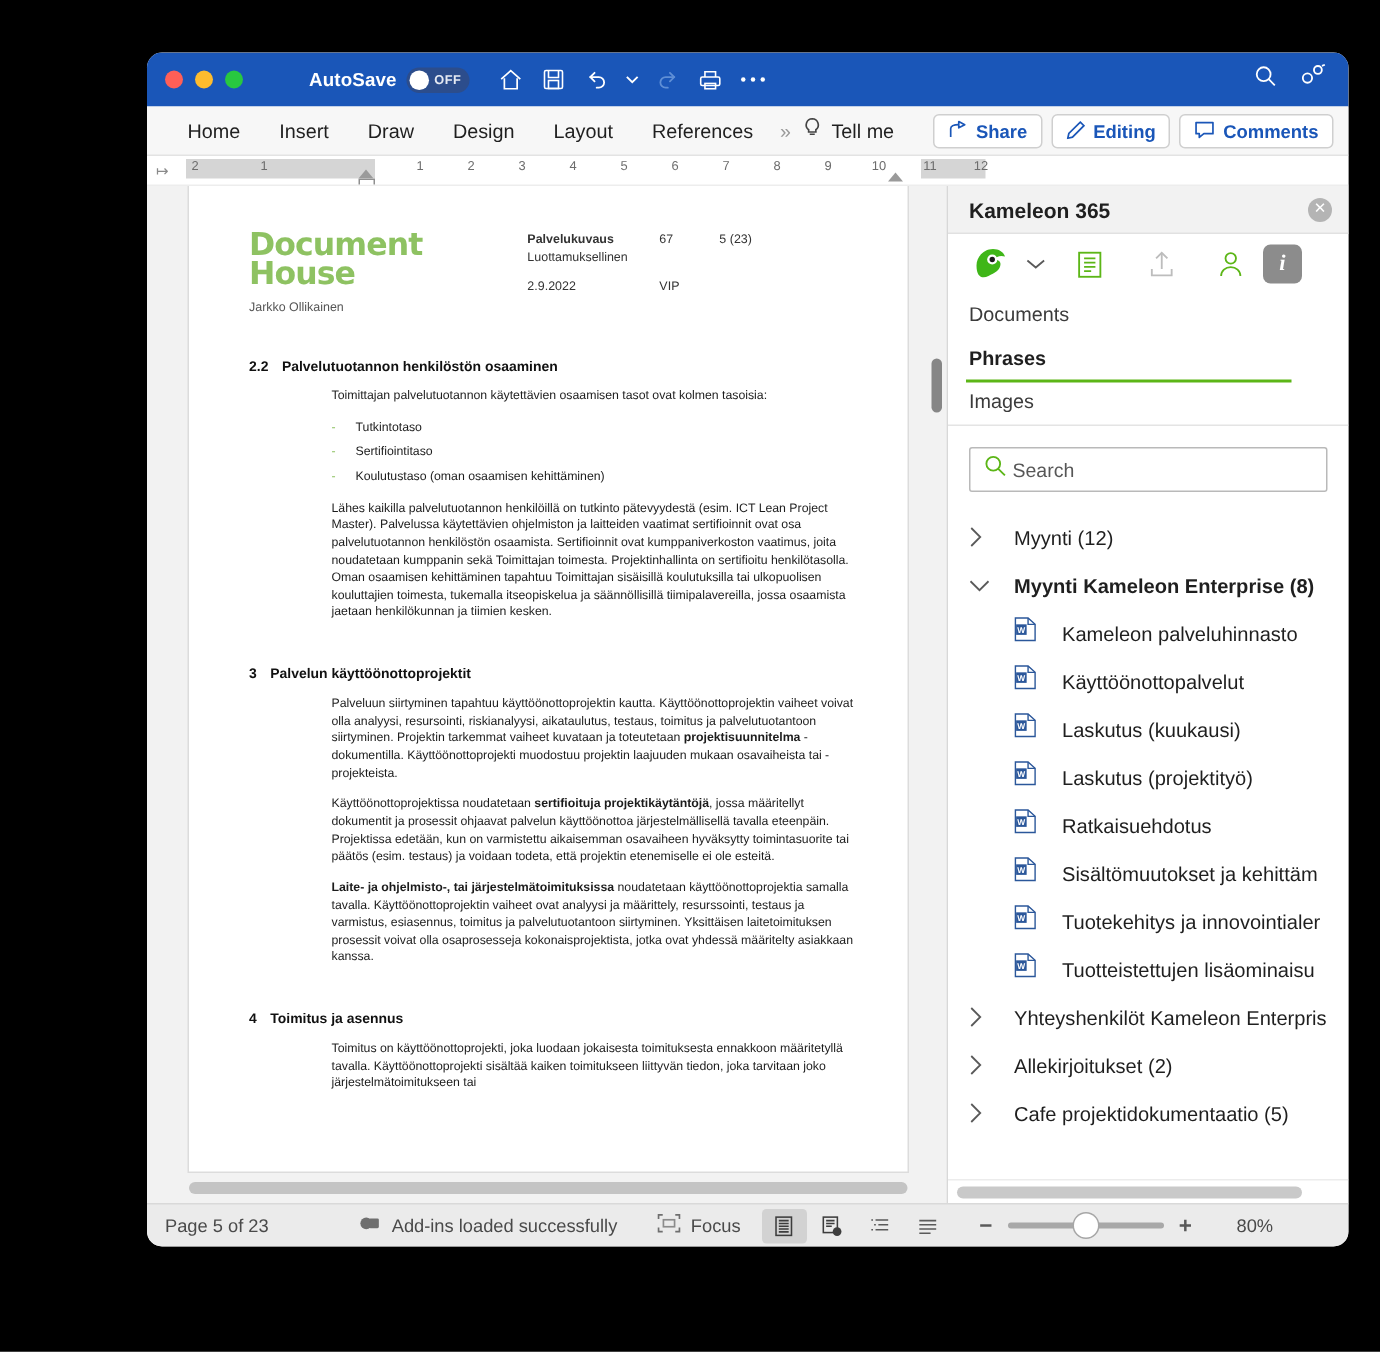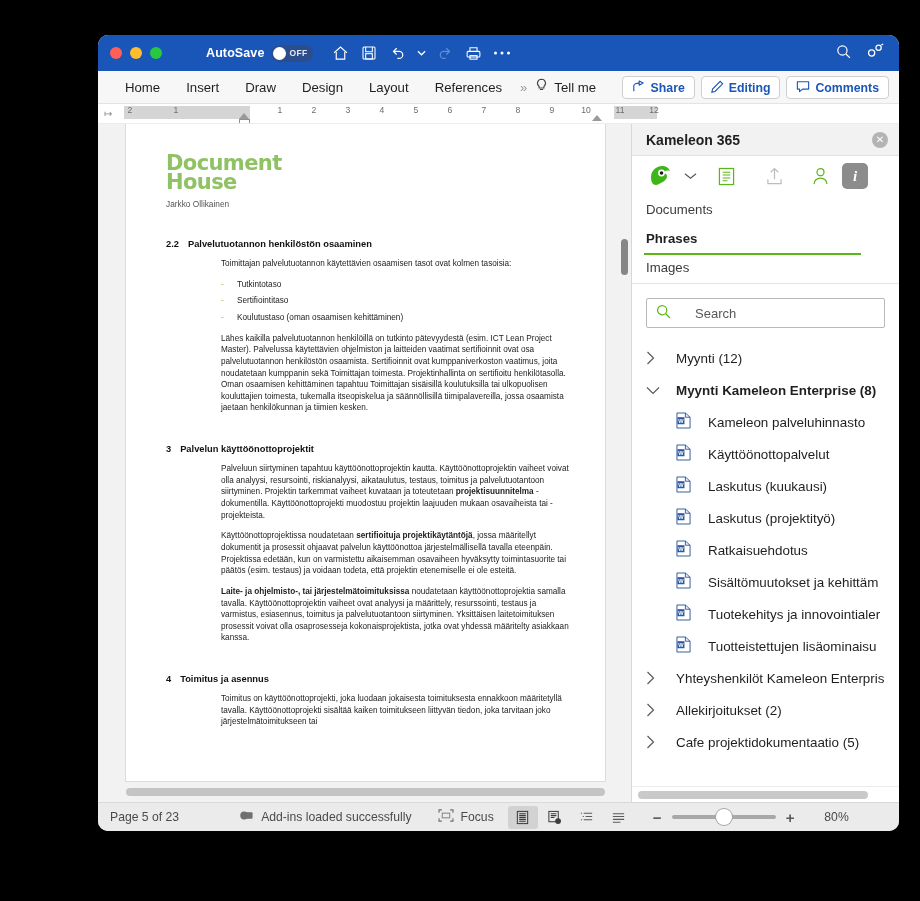--- a/index.html
+++ b/index.html
@@ -265,21 +265,21 @@
   }
   .ptab.active { font-weight: bold; color: #1f1f1f; }
   .ptab.active::after {
     content: ""; position: absolute; left: -2px; right: -2px; bottom: -1px;
     height: 2.5px; background: #5cb617;
   }
 
   .search-wrap { padding: 14px 14px 0 14px; }
   .search-box {
     height: 30px; border: 1px solid #b9b9b9; border-radius: 2px;
-    display: flex; align-items: center; gap: 24px;
+    display: flex; align-items: center; gap: 4px;
     padding: 0 9px;
     background: #ffffff;
   }
   .search-ph { font-size: 13px; color: #575757; }
 
   .tree { padding: 14px 0 0 0; flex: 1; overflow: hidden; position: relative; }
   .trow {
     display: flex; align-items: center;
     height: 32px;
     padding-left: 14px;
@@ -493,20 +493,35 @@
     <div class="docpane">
       <div class="page">
         <div class="page-inner">
 
           <div class="dh-header">
             <div>
               <div class="dh-logo">Document</div>
               <div class="dh-logo">House</div>
               <div class="dh-author">Jarkko Ollikainen</div>
             </div>
+            <div class="dh-meta">
+              <div class="col1">
+                <div class="bold">Palvelukuvaus</div>
+                <div class="l2">Luottamuksellinen</div>
+                <div class="l3">2.9.2022</div>
+              </div>
+              <div class="col2">
+                <div>67</div>
+                <div class="l2">&nbsp;</div>
+                <div class="l3">VIP</div>
+              </div>
+              <div class="col3">
+                <div>5 (23)</div>
+              </div>
+            </div>
           </div>
 
           <h2 class="sec">
             <span class="num">2.2</span>
             <span>Palvelutuotannon henkilöstön osaaminen</span>
           </h2>
           <p class="para">Toimittajan palvelutuotannon käytettävien osaamisen tasot ovat kolmen tasoisia:</p>
           <div class="bullets">
             <div class="bullet">
                 <span class="dash">-</span>

